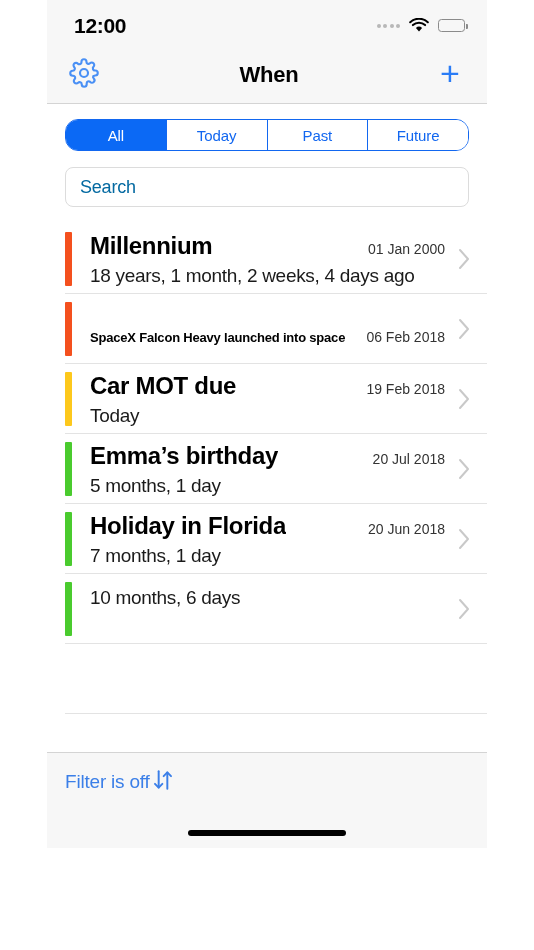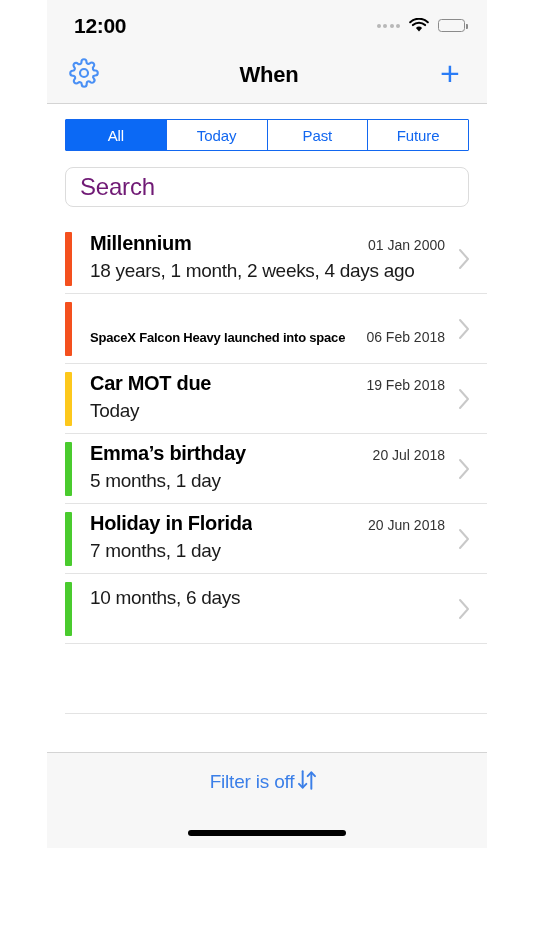--- a/index.html
+++ b/index.html
@@ -93,21 +93,21 @@
     font-size:34px; font-weight:300; line-height:1;
     padding-bottom:4px;
   }
 
   
   .seg-wrap { padding:15px 18px 0 18px; background:#fff; }
   .segmented {
     display:flex;
     height:32px;
     border:1.2px solid #1267f0;
-    border-radius:1px;
+    border-radius:13px;
     overflow:hidden;
   }
   .seg {
     flex:1;
     display:flex; align-items:center; justify-content:center;
     font-size:15px;
     color:#1267f0;
     background:#fff;
     border-left:1.2px solid #1267f0;
     cursor:pointer;
@@ -122,22 +122,22 @@
     height:40px;
     border:1px solid #dcdcdc;
     border-radius:8px;
     background:#fff;
     display:flex;
     align-items:center;
     padding:0 14px;
     cursor:text;
   }
   .search-field .ph {
-    font-size:24px;
-    color:#701a75;
+    font-size:18px;
+    color:#0369a1;
     letter-spacing:-0.2px;
   }
 
   
   .list {
     margin-top:17px;
     background:#fff;
   }
   .row {
     position:relative;
@@ -166,21 +166,21 @@
     position:relative;
   }
   .row-top {
     display:flex;
     align-items:baseline;
     justify-content:space-between;
     gap:8px;
     padding-right:42px;
   }
   .row-title {
-    font-size:20px;
+    font-size:24px;
     font-weight:bold;
     color:#000;
     letter-spacing:-0.3px;
     white-space:nowrap;
     overflow:hidden;
   }
   .row-title.small { font-size:13px; letter-spacing:-0.2px;margin-top:28px; }
   .row-date {
     font-size:14px;
     color:#333;
@@ -211,21 +211,21 @@
   .toolbar {
     position:absolute;
     left:0; right:0; bottom:0;
     height:96px;
     background:#f7f7f7;
     border-top:0.5px solid #d4d4d4;
   }
   .toolbar-inner {
     display:flex;
     align-items:center;
-    justify-content:center;
+    justify-content:flex-start;
     padding:14px 22px 0 18px;
   }
   .filter-label {
     font-size:19px;
     color:#3b7fe8;
     letter-spacing:-0.2px;
     cursor:pointer;
   }
   .sort-btn { cursor:pointer; display:flex; align-items:center; }
   .home-ind {

